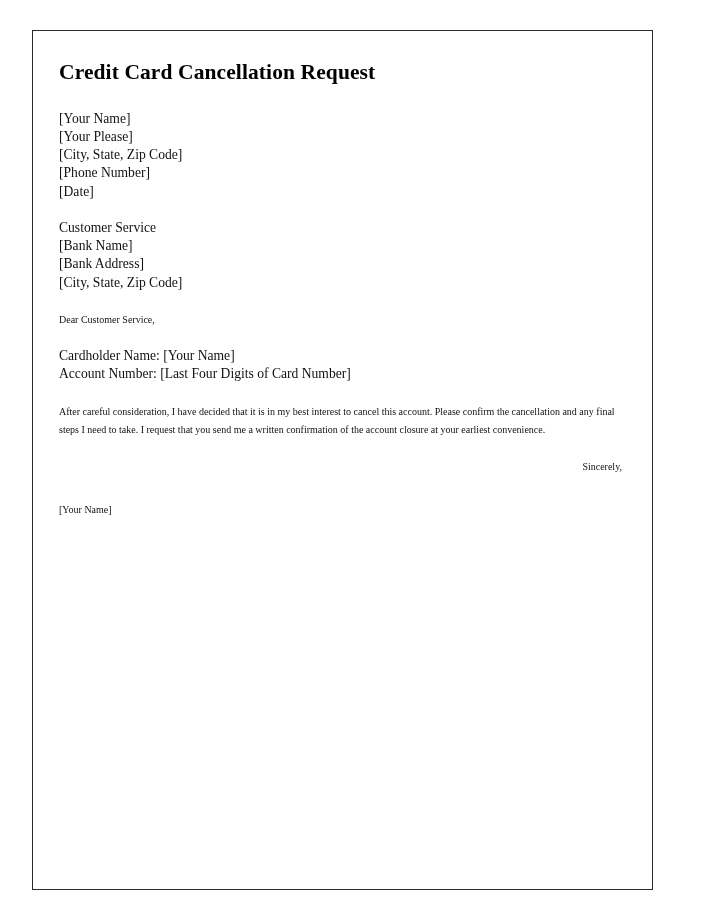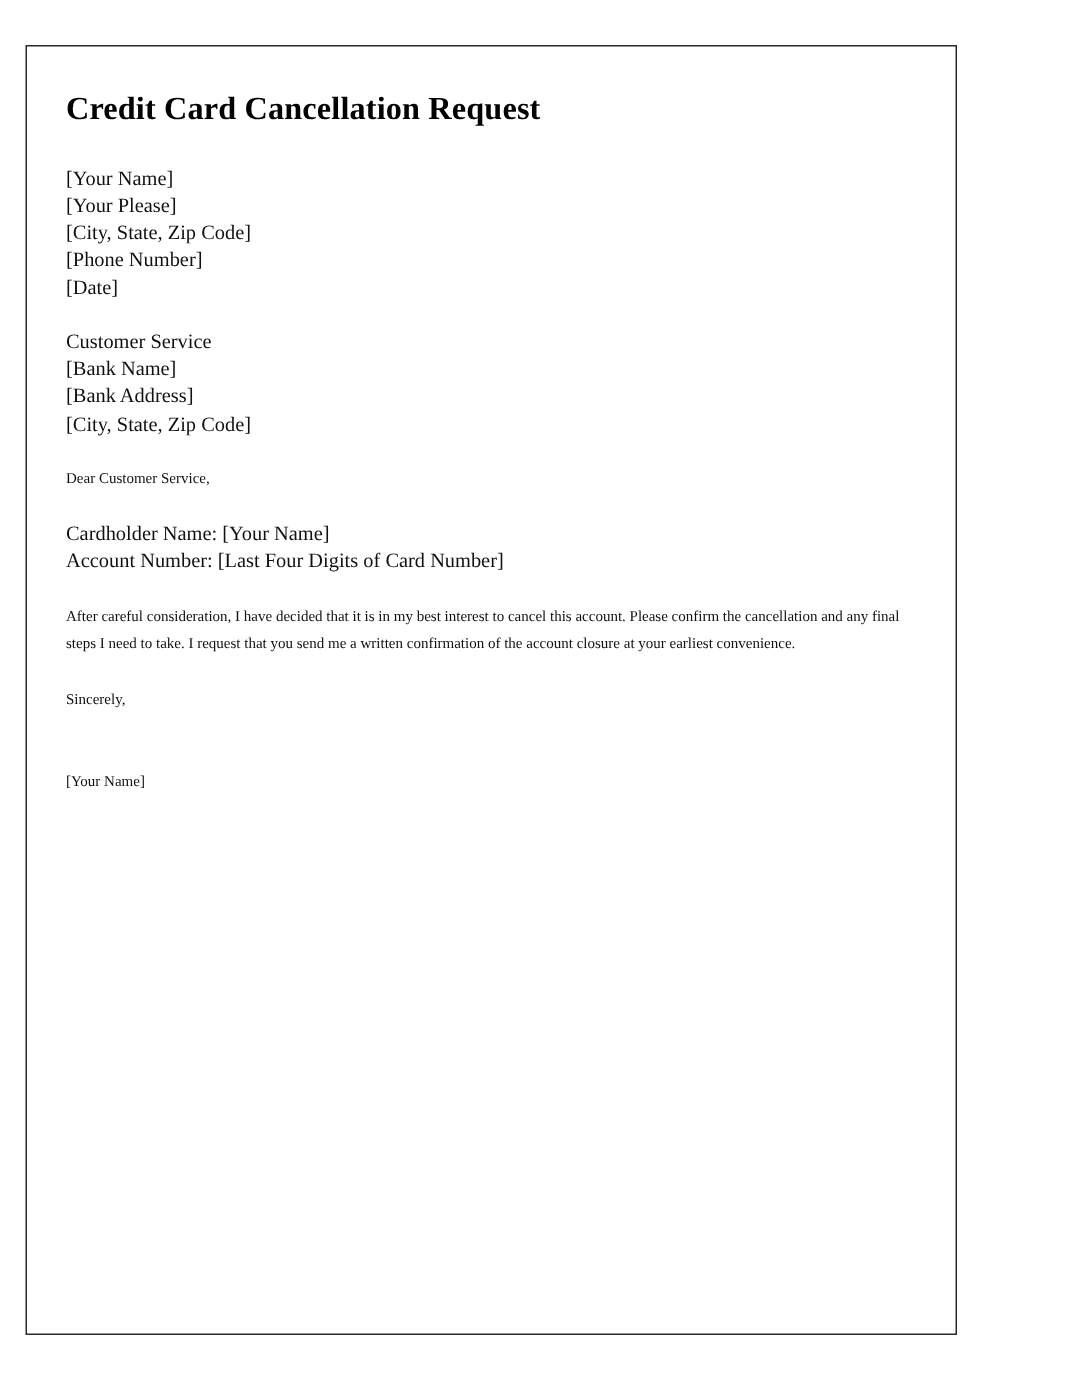--- a/index.html
+++ b/index.html
@@ -11,21 +11,21 @@
   body {
     width: 720px;
     height: 920px;
     font-family: "Liberation Serif", "DejaVu Serif", serif;
     color: #000000;
     overflow: hidden;
   }
 
   .page-sheet {
     position: absolute;
-    left: 17px;
+    left: 32px;
     top: 30px;
     width: 621px;
     height: 860px;
     box-sizing: border-box;
     border: 1.5px solid #2b2b2b;
     background: #ffffff;
   }
 
   .letter-body {
     box-sizing: border-box;
@@ -68,21 +68,21 @@
     max-width: 584px;
   }
 
   .gap-addr { margin-bottom: 18px; }
   .gap-recipient { margin-bottom: 19px; }
   .gap-salutation { margin-bottom: 18px; }
   .gap-intro { margin-bottom: 19px; }
   .gap-details { margin-bottom: 19px; }
   .gap-main { margin-bottom: 19px; }
   .gap-thanks { margin-bottom: 18px; }
-  .gap-signoff { margin-bottom: 36px; }
+  .gap-signoff { margin-bottom: 24px; text-align: right; }
 </style>
 </head>
 <body>
 
 <div class="page-sheet">
   <div class="letter-body">
 
     <h1 class="doc-title">Credit Card Cancellation Request</h1>
 
     <div class="block gap-addr">

